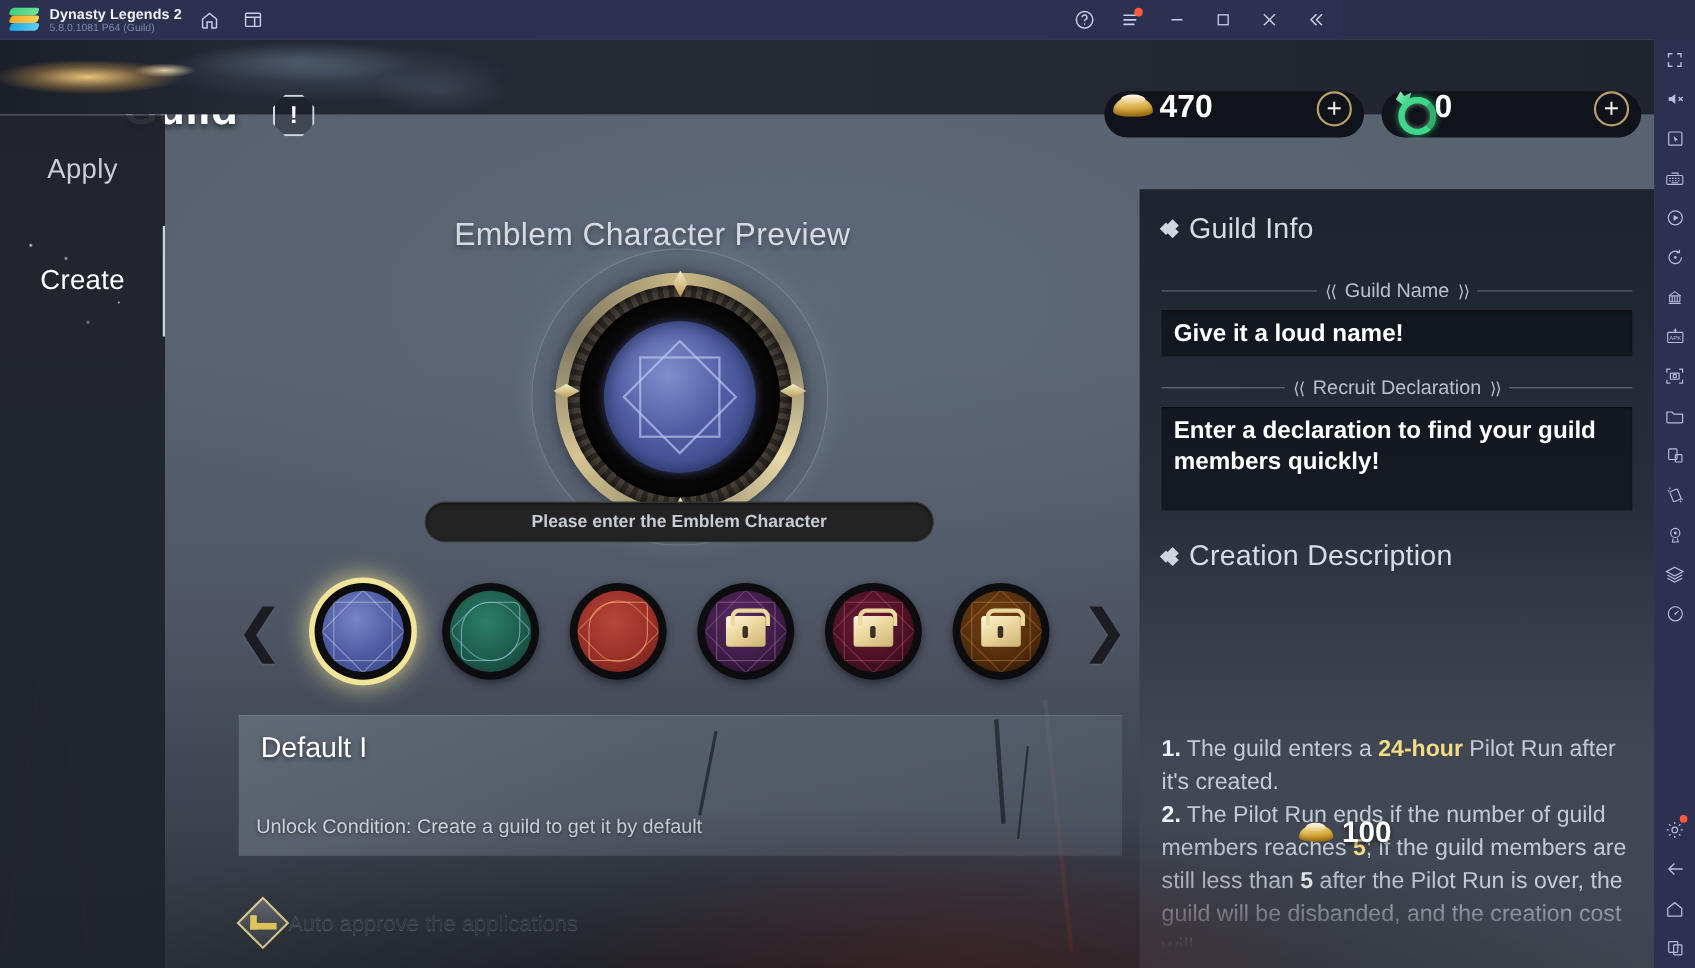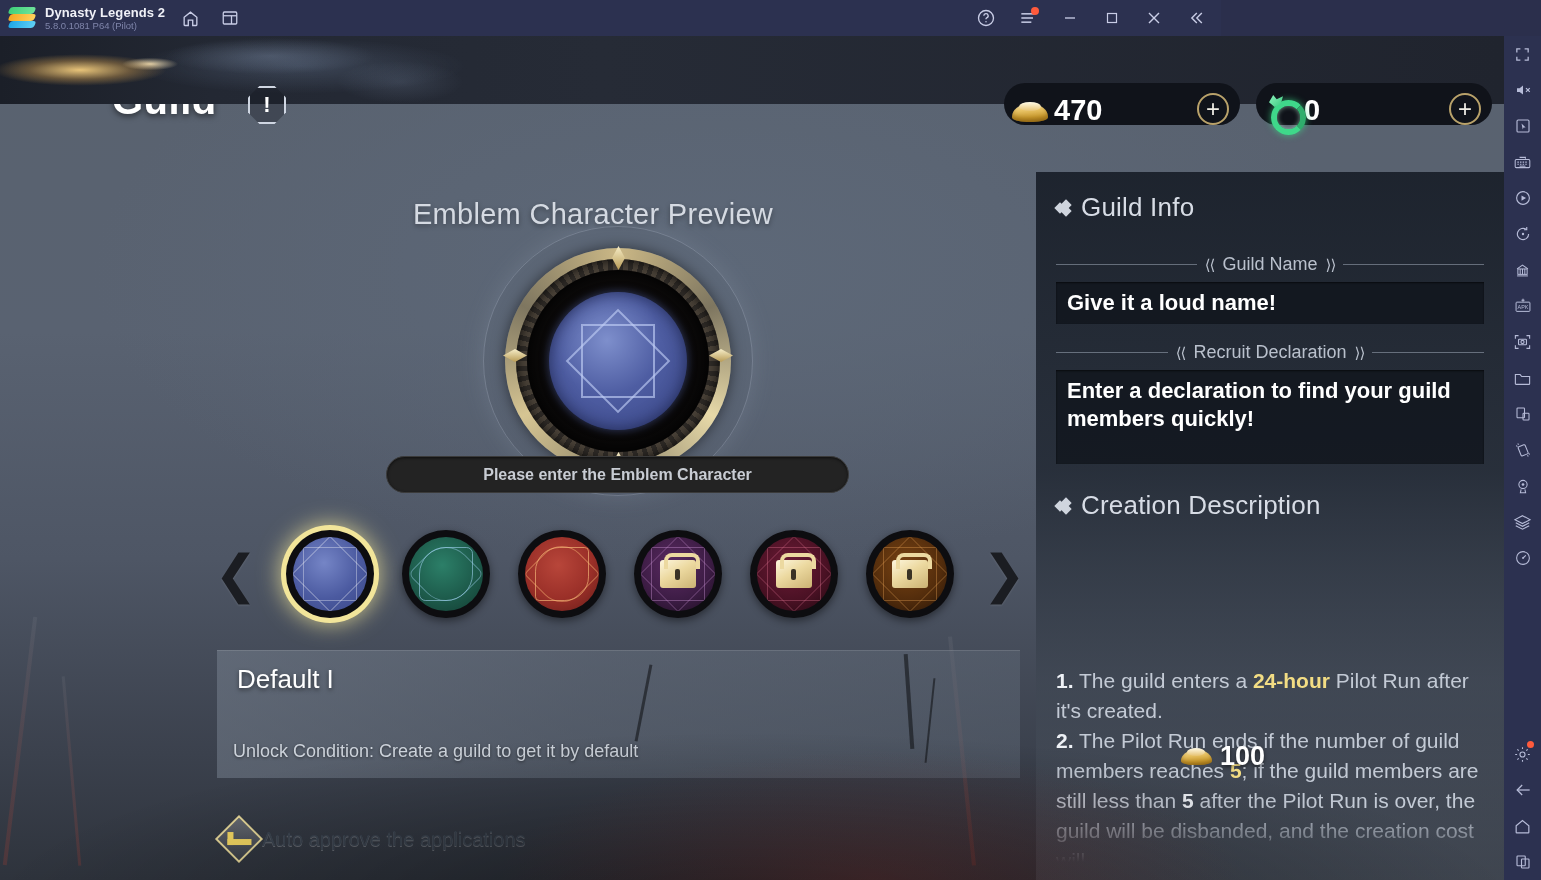--- a/index.html
+++ b/index.html
@@ -112,21 +112,21 @@
     background:rgba(20,24,32,.35);
     display:flex; align-items:center; justify-content:center;
     color:#ffffff; font-size:22px; font-weight:bold; line-height:1;
   }
 
   
   .cur-pill {
     position:absolute; top:47px; height:42px;
     background:#10131a;
     border-radius:21px;
-    display:flex; align-items:flex-end;
+    display:flex; align-items:flex-start;
     z-index:8;
   }
   .cur-gold { left:1004px; width:236px; }
   .cur-jade { left:1256px; width:236px; }
   .ingot {
     width:40px; height:26px; margin-left:6px; flex:none; position:relative;
   }
   .ingot::before{
     content:""; position:absolute; left:2px; top:5px; width:36px; height:18px;
     background:linear-gradient(175deg,#fff2c4 0%,#e9c466 35%,#c99a2e 72%,#a87d20 100%);
@@ -423,21 +423,21 @@
 <div id="root">
 
   <div class="titlebar">
     <div class="bs-logo">
         <i></i>
         <i></i>
         <i></i>
       </div>
     <div class="app-meta">
       <div class="app-title">Dynasty Legends 2</div>
-      <div class="app-ver">5.8.0.1081 P64 (Pilot)</div>
+      <div class="app-ver">5.8.0.1081 P64 (Guild)</div>
     </div>
 
     <div class="tb-icon">
       <svg width="19" height="19" viewBox="0 0 24 24" fill="none" stroke="currentColor" stroke-width="1.7">
         <path d="M4 10.5 12 4l8 6.5V20a.8.8 0 0 1-.8.8h-4.4V14h-5.6v6.8H4.8A.8.8 0 0 1 4 20z"></path>
       </svg>
     </div>
     <div class="tb-icon">
       <svg width="18" height="18" viewBox="0 0 24 24" fill="none" stroke="currentColor" stroke-width="1.7">
         <rect x="3" y="4" width="18" height="16" rx="1.5"></rect>
@@ -509,20 +509,29 @@
       <div class="cur-val">470</div>
       <div class="plus-btn">+</div>
     </div>
 
     <div class="cur-pill cur-jade">
       <div class="jade"></div>
       <div class="cur-val">0</div>
       <div class="plus-btn">+</div>
     </div>
 
+    <div class="tabcol">
+      <div class="tabcol-divider"></div>
+      <div class="tab">
+        <span>Apply</span>
+      </div>
+      <div class="tab active">
+        <span>Create</span>
+      </div>
+    </div>
 
     <div class="preview-title">Emblem Character Preview</div>
 
     <div class="emblem-big">
       <div class="emb-outer-glow"></div>
       <div class="emb-ring1"></div>
       <div class="emb-ring2"></div>
       <div class="emb-ring3"></div>
       <div class="emb-core">
         <div class="sq"></div>

